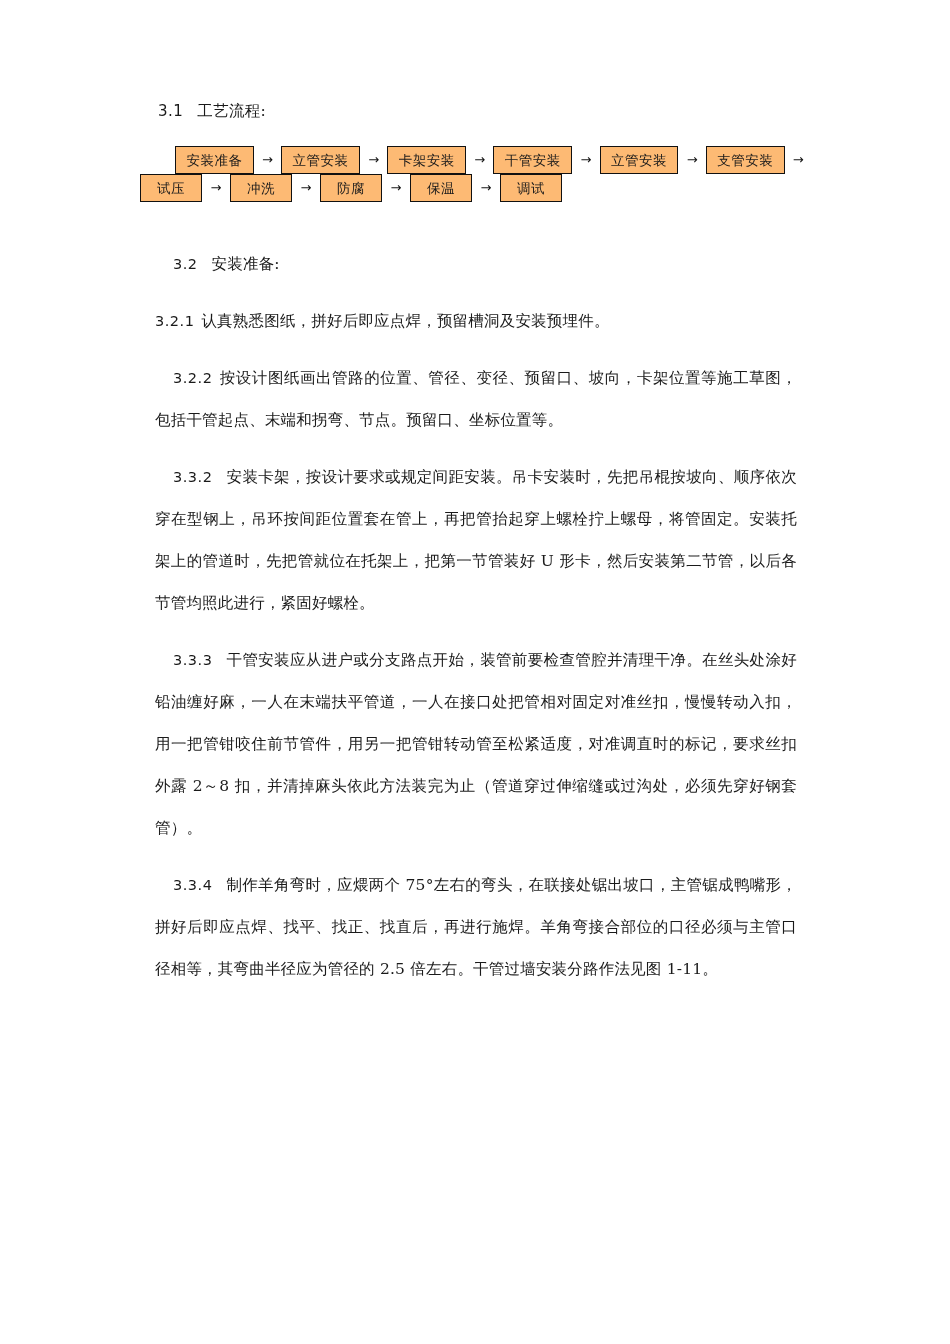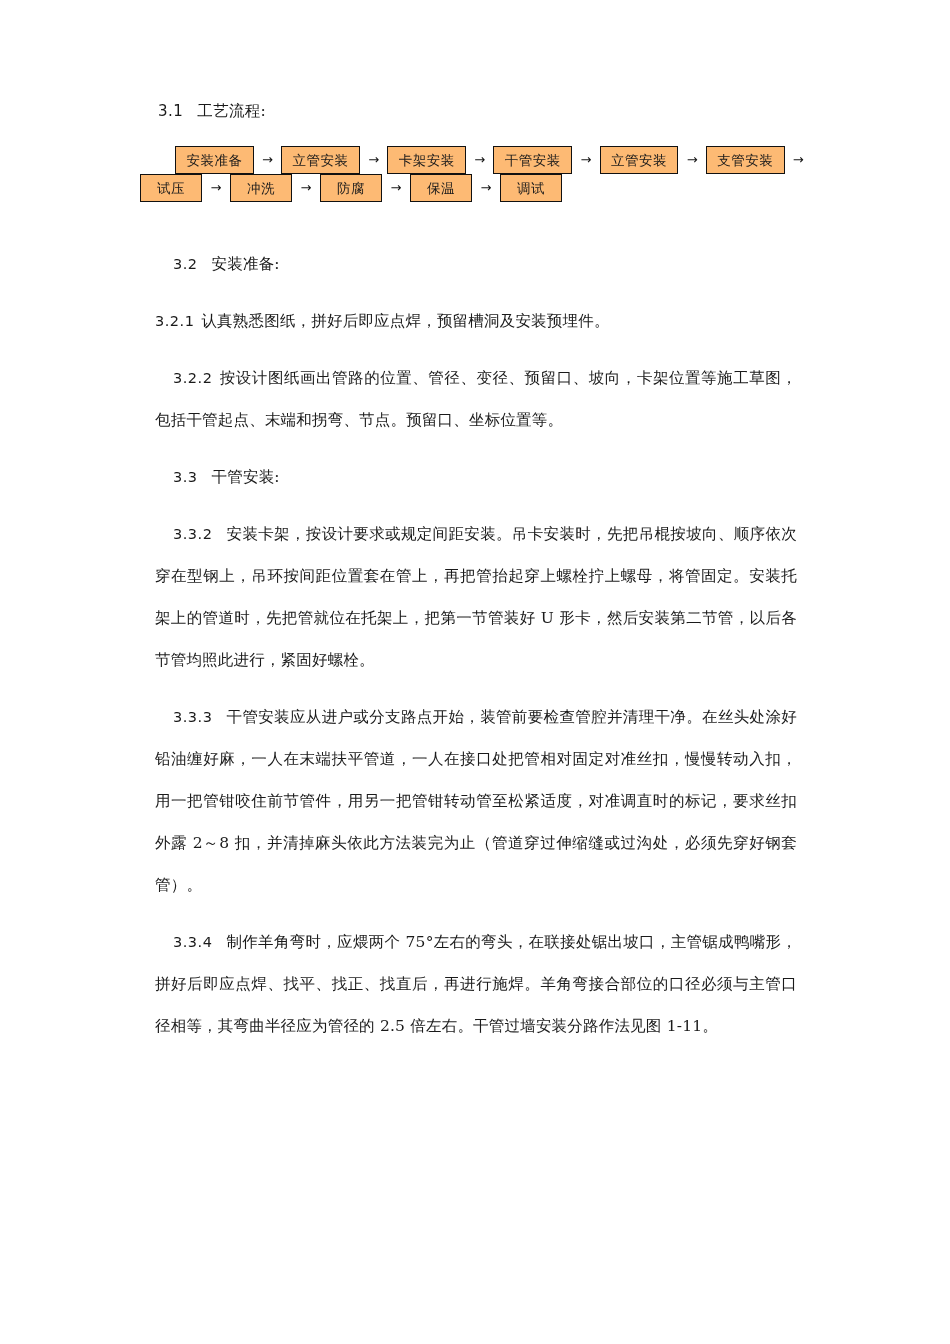--- a/index.html
+++ b/index.html
@@ -168,23 +168,20 @@
     </div>
 
     <div class="para">
       <span class="num">3.2.1</span><span class="sp"></span><span>认真熟悉图纸，拼好后即应点焊，预留槽洞及安装预埋件。</span>
     </div>
 
     <div class="para indent">
       <span class="num">3.2.2</span><span class="sp"></span><span>按设计图纸画出管路的位置、管径、变径、预留口、坡向，卡架位置等施工草图，包括干管起点、末端和拐弯、节点。预留口、坐标位置等。</span>
     </div>
 
-    <div class="para indent">
-      <span class="num">3.3</span><span class="sp-wide"></span><span>干管安装:</span>
-    </div>
 
 
     <div class="para indent">
       <span class="num">3.3.2</span><span class="sp-wide"></span><span>安装卡架，按设计要求或规定间距安装。吊卡安装时，先把吊棍按坡向、顺序依次穿在型钢上，吊环按间距位置套在管上，再把管抬起穿上螺栓拧上螺母，将管固定。安装托架上的管道时，先把管就位在托架上，把第一节管装好 U 形卡，然后安装第二节管，以后各节管均照此进行，紧固好螺栓。</span>
     </div>
 
     <div class="para indent">
       <span class="num">3.3.3</span><span class="sp-wide"></span><span>干管安装应从进户或分支路点开始，装管前要检查管腔并清理干净。在丝头处涂好铅油缠好麻，一人在末端扶平管道，一人在接口处把管相对固定对准丝扣，慢慢转动入扣，用一把管钳咬住前节管件，用另一把管钳转动管至松紧适度，对准调直时的标记，要求丝扣外露 2～8 扣，并清掉麻头依此方法装完为止（管道穿过伸缩缝或过沟处，必须先穿好钢套管）。</span>
     </div>
 

